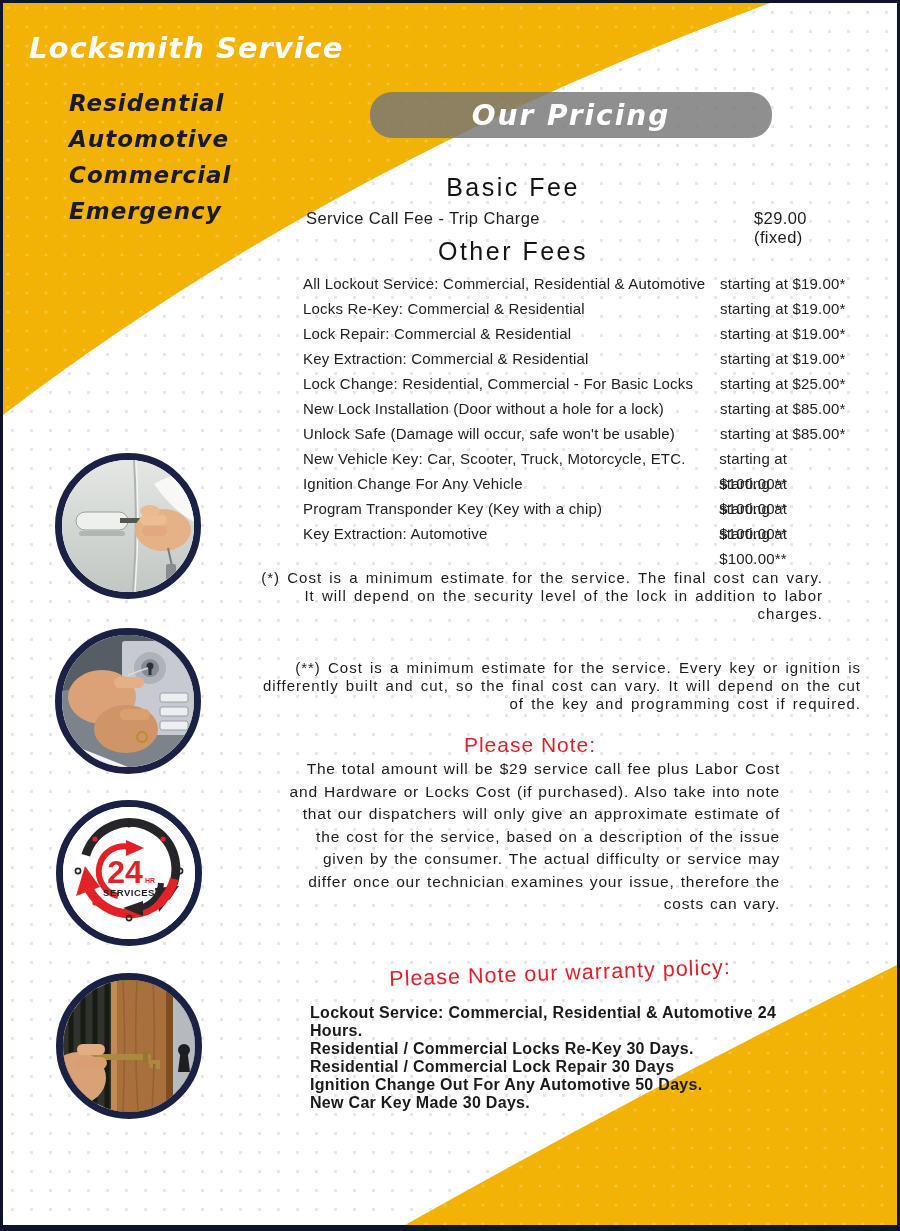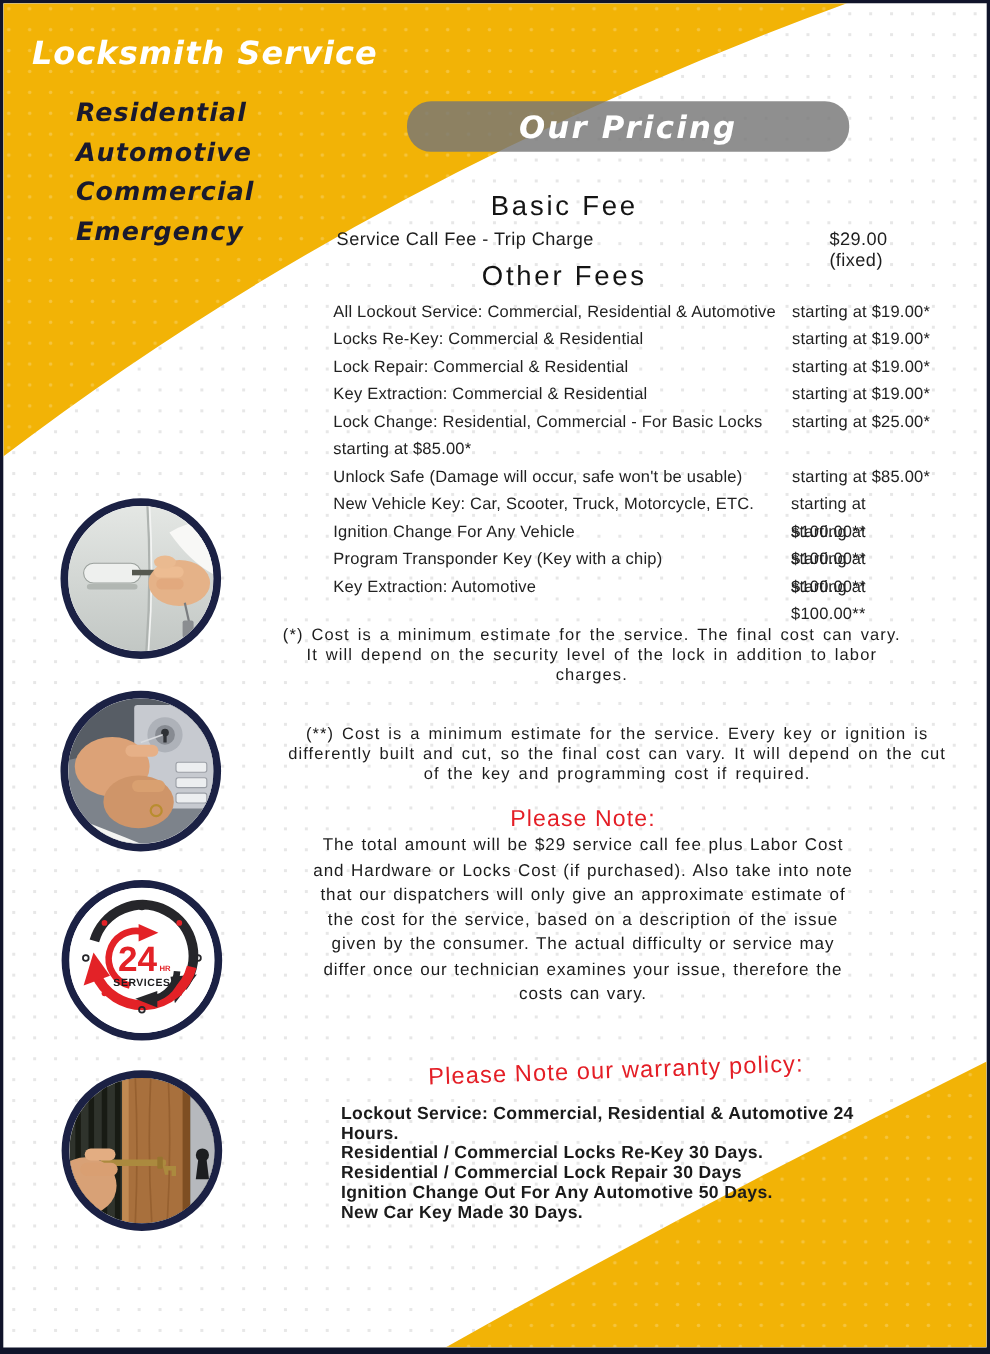--- a/index.html
+++ b/index.html
@@ -50,21 +50,21 @@
   #basic-heading{top:170px;}
   #other-heading{top:234px;}
   .basic-row{position:absolute;left:303px;top:206px;width:554px;display:flex;
     font-size:16.5px;color:#1d1d1d;letter-spacing:.4px;}
   .basic-row .bl{width:450px;}
   .fee-table{position:absolute;left:300px;top:268px;width:556px;}
   .fee-row{display:flex;height:25px;line-height:25px;font-size:15px;color:#222;}
   .fee-row .fee-label{width:417px;letter-spacing:.2px;}
   .fee-row .fee-price{letter-spacing:.2px;}
   
-  .note{position:absolute;text-align:center;color:#1c1c1c;}
+  .note{position:absolute;text-align:right;color:#1c1c1c;}
   #note-star{left:250px;top:566px;width:570px;font-size:15px;line-height:18px;letter-spacing:1px;word-spacing:2px;}
   #note-dstar{left:258px;top:656px;width:600px;font-size:15px;line-height:18px;letter-spacing:1px;word-spacing:2px;}
   .red-heading{position:absolute;text-align:center;color:#e41e26;font-size:21px;letter-spacing:1px;}
   #please-note-heading{left:277px;top:730px;width:500px;}
   #please-note-body{left:277px;top:755px;width:500px;font-size:15.5px;line-height:22.5px;letter-spacing:.8px;word-spacing:1px;}
   #warranty-heading{left:297px;top:958px;width:520px;transform:rotate(-2deg);font-size:21.5px;}
   .warranty-list{position:absolute;left:307px;top:1001px;width:500px;text-align:left;}
   .warranty-list div{font-size:16px;font-weight:bold;color:#1b1b1b;line-height:18px;letter-spacing:.3px;}
   
   .photo{
@@ -130,20 +130,21 @@
       </div>
       <div class="fee-row">
         <span class="fee-label">Key Extraction: Commercial &amp; Residential</span>
         <span class="fee-price">starting at $19.00*</span>
       </div>
       <div class="fee-row">
         <span class="fee-label">Lock Change: Residential, Commercial - For Basic Locks</span>
         <span class="fee-price">starting at $25.00*</span>
       </div>
       <div class="fee-row">
+        <span class="fee-label">New Lock Installation (Door without a hole for a lock)</span>
         <span class="fee-price">starting at $85.00*</span>
       </div>
       <div class="fee-row">
         <span class="fee-label">Unlock Safe (Damage will occur, safe won't be usable)</span>
         <span class="fee-price">starting at $85.00*</span>
       </div>
       <div class="fee-row">
         <span class="fee-label">New Vehicle Key: Car, Scooter, Truck, Motorcycle, ETC.</span>
         <span class="fee-price">starting at $100.00**</span>
       </div>

